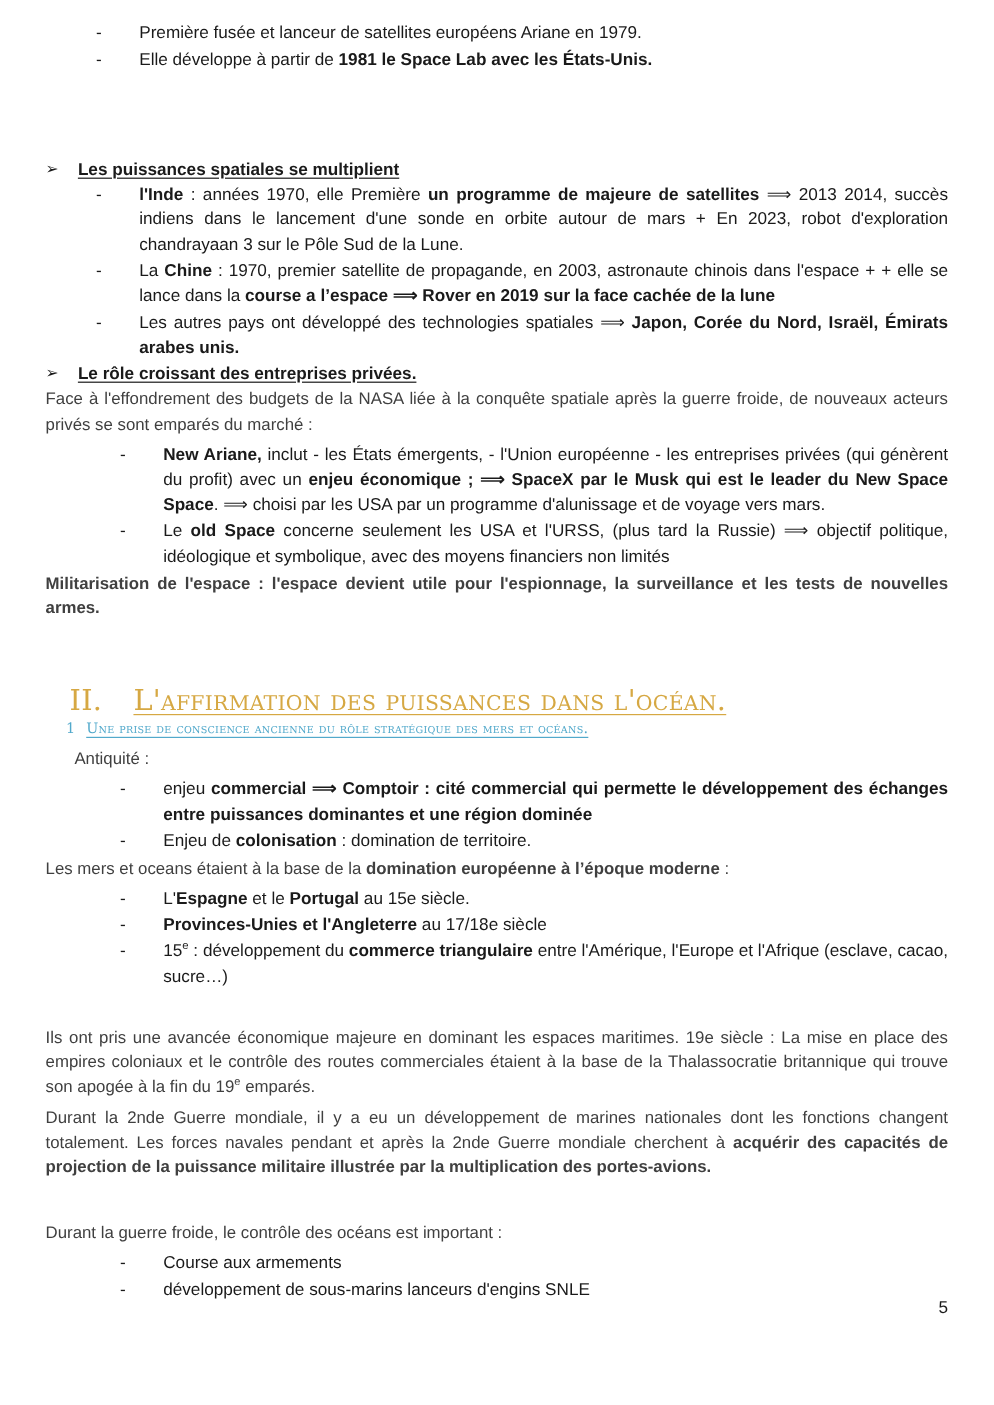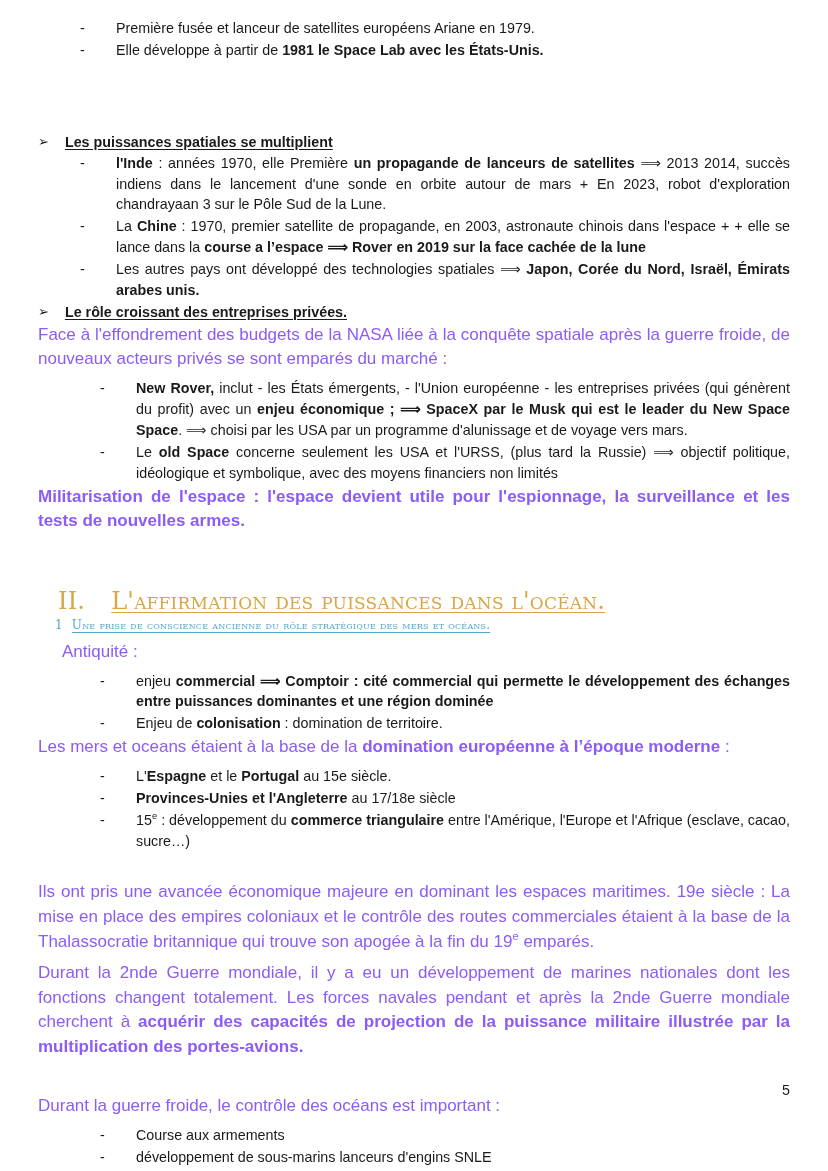--- a/index.html
+++ b/index.html
@@ -21,25 +21,25 @@
     left: 0; top: 0;
     width: 828px;
     height: 1171px;
     box-sizing: border-box;
     padding: 18px 38px 0 38px;
     background: #ffffff;
   }
 
   
   .para {
-    font-size: 17px;
+    font-size: 14px;
     line-height: 1.46;
     text-align: justify;
     margin: 0;
-    color: #8b5cf6;
+    color: #404040;
   }
   .para.bold { font-weight: bold; }
 
   .spacer-xs { height: 6px; }
   .spacer-s  { height: 12px; }
   .spacer-m  { height: 22px; }
   .spacer-l  { height: 40px; }
   .spacer-xl { height: 58px; }
 
   
@@ -156,35 +156,35 @@
     </ul>
 
   <div class="spacer-xl"></div>
   <div class="spacer-s"></div>
 
   <p class="arrow-head">
     <span class="arrow-glyph">➢</span><span class="arrow-text">Les puissances spatiales se multiplient</span>
   </p>
 
   <ul class="dash lvl1">
-      <li><span class="dash-mark">-</span><span><b>l'Inde</b><span> : années 1970, elle  Première </span><b>un propagande de lanceurs de satellites</b><span> ⟹ 2013 2014, succès indiens dans le lancement d'une sonde en orbite autour de mars + En 2023, robot d'exploration chandrayaan 3 sur le Pôle Sud de la Lune.</span></span></li>
+      <li><span class="dash-mark">-</span><span><b>l'Inde</b><span> : années 1970, elle  Première </span><b>un programme de majeure de satellites</b><span> ⟹ 2013 2014, succès indiens dans le lancement d'une sonde en orbite autour de mars + En 2023, robot d'exploration chandrayaan 3 sur le Pôle Sud de la Lune.</span></span></li>
       <li><span class="dash-mark">-</span><span><span>La </span><b>Chine</b><span> : 1970, premier satellite de propagande, en 2003, astronaute chinois dans l'espace + + elle se lance dans la </span><b>course a l’espace ⟹ Rover en 2019 sur la face cachée de la lune</b></span></li>
       <li><span class="dash-mark">-</span><span><span>Les autres pays ont développé des technologies spatiales ⟹ </span><b>Japon, Corée du Nord, Israël, Émirats arabes unis.</b></span></li>
     </ul>
 
   <p class="arrow-head">
     <span class="arrow-glyph">➢</span><span class="arrow-text">Le rôle croissant des entreprises privées.</span>
   </p>
 
   <p class="para">Face à l'effondrement des budgets de la NASA liée à la conquête spatiale après la guerre froide, de nouveaux acteurs privés se sont emparés du marché :</p>
 
   <div class="spacer-xs"></div>
 
   <ul class="dash lvl2">
-      <li><span class="dash-mark">-</span><span><b>New Rover,</b><span> inclut - les États émergents, - l'Union européenne  - les entreprises privées (qui génèrent du profit) avec un </span><b>enjeu économique ;</b><b> ⟹ </b><b>SpaceX par le Musk qui est le leader du New Space Space</b><span>. ⟹ choisi par les USA par un programme d'alunissage et de voyage vers mars.</span></span></li>
+      <li><span class="dash-mark">-</span><span><b>New Ariane,</b><span> inclut - les États émergents, - l'Union européenne  - les entreprises privées (qui génèrent du profit) avec un </span><b>enjeu économique ;</b><b> ⟹ </b><b>SpaceX par le Musk qui est le leader du New Space Space</b><span>. ⟹ choisi par les USA par un programme d'alunissage et de voyage vers mars.</span></span></li>
       <li><span class="dash-mark">-</span><span><span>Le </span><b>old Space</b><span> concerne seulement les USA et l'URSS, (plus tard la Russie) ⟹ objectif politique, idéologique et symbolique, avec des moyens financiers non limités</span></span></li>
     </ul>
 
   <p class="para bold">Militarisation de l'espace : l'espace devient utile pour l'espionnage, la surveillance et les tests de nouvelles armes.</p>
 
   <div class="spacer-l"></div>
   <div class="spacer-s"></div>
 
   <p class="head2">
     <span class="num">II.</span><span class="htext">L'affirmation des puissances dans l'océan.</span>

